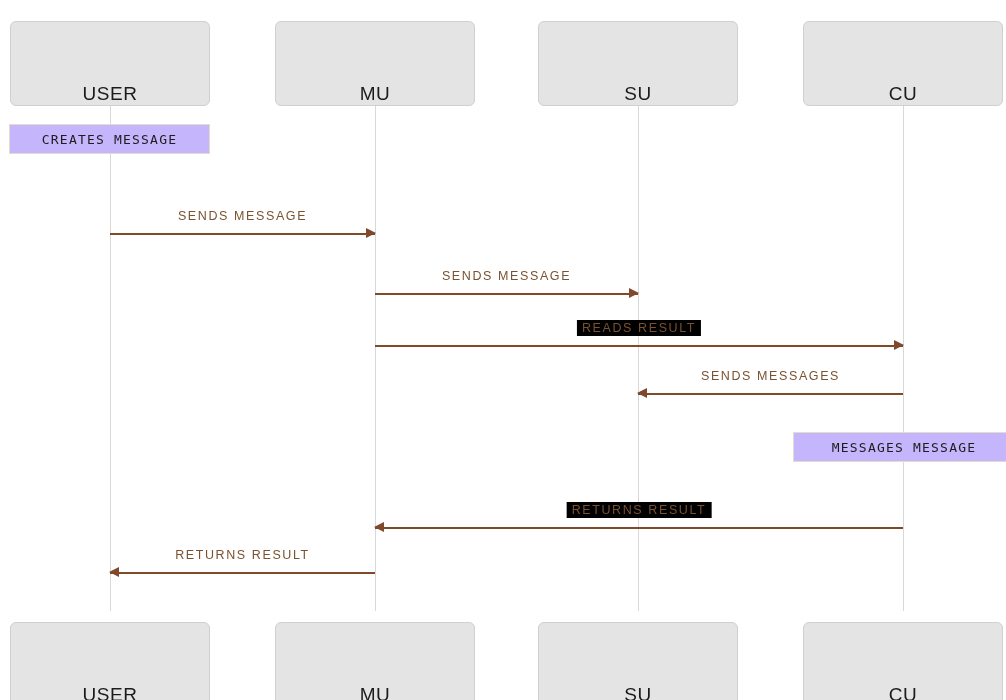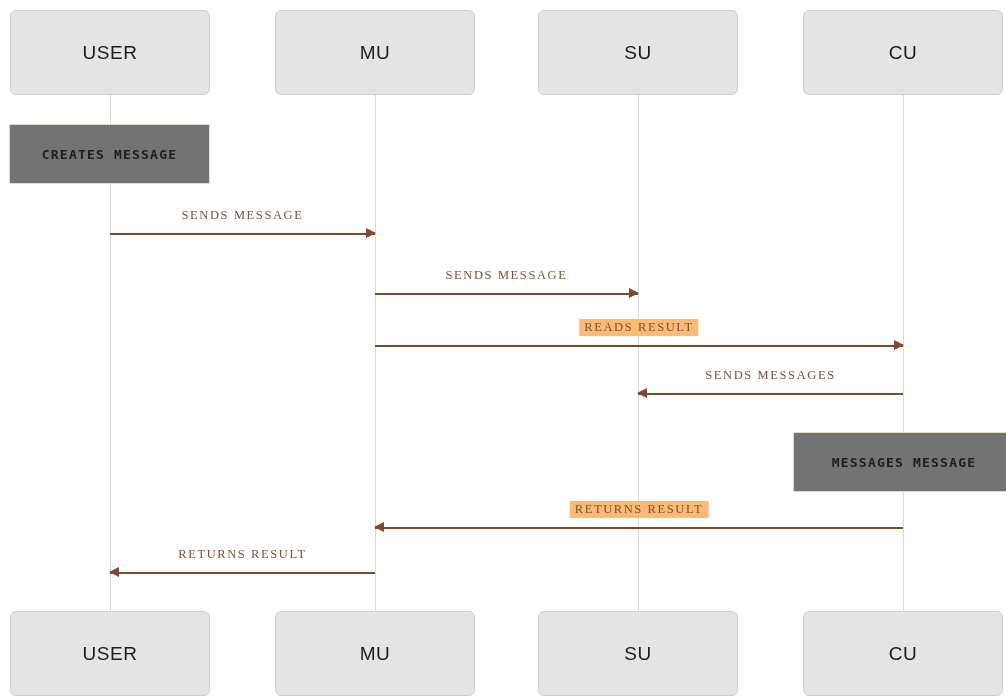--- a/index.html
+++ b/index.html
@@ -13,47 +13,46 @@
   #canvas{position:absolute;inset:0;width:1006px;height:700px;}
 
   
   .participant{
     position:absolute;
     width:200px;height:85px;
     background:#e4e4e4;
     border:1px solid #d0d0d0;
     border-radius:6px;
     box-sizing:border-box;
-    display:flex;align-items:center;justify-content:center;
+    display:flex;align-items:flex-end;justify-content:center;margin-top:11px;
   }
   .participant .plabel{
     font-family:"Liberation Sans", sans-serif;
     font-size:19px;
     letter-spacing:.5px;
     color:#1b1b1b;
     white-space:nowrap;
   }
 
   
   .lifeline{
     position:absolute;
     width:1px;
     background:#d8d8d8;
   }
 
   
   .note{
     position:absolute;
-    background:#737373;
+    background:#c4b5fd;
     border:1px solid #e6dcc9;
     box-sizing:border-box;
-    height:60px;
+    height:30px;
     display:flex;align-items:center;justify-content:center;
     z-index:4;
-    font-weight:bold;
   }
   .note .nlabel{
     font-family:"DejaVu Sans Mono", monospace;
     font-size:13px;
     letter-spacing:1.2px;
     color:#1d1d1d;
     white-space:nowrap;
   }
 
   
@@ -71,29 +70,29 @@
     border-bottom:5px solid transparent;
   }
   .msg.right .head{right:-1px;border-left:10px solid #80492c;}
   .msg.left  .head{left:-1px; border-right:10px solid #80492c;}
 
   .msg .mlabel{
     position:absolute;
     bottom:9px;
     left:50%;
     transform:translateX(-50%);
-    font-family:Liberation Serif, serif;
+    font-family:Liberation Sans, sans-serif;
     font-size:12.5px;
     letter-spacing:1.6px;
     color:#7a5230;
     white-space:nowrap;
     padding:1px 5px;
     margin-top:20px;
   }
-  .msg .mlabel.boxed{background:#fdba74;}
+  .msg .mlabel.boxed{background:#000000;}
 </style>
 </head>
 <body>
 
 <div id="canvas">
     <div class="lifeline" style="left: 110px; top: 95px; height: 516px;"></div>
     <div class="lifeline" style="left: 375px; top: 95px; height: 516px;"></div>
     <div class="lifeline" style="left: 638px; top: 95px; height: 516px;"></div>
     <div class="lifeline" style="left: 903px; top: 95px; height: 516px;"></div>
     <div class="participant" style="left: 10px; top: 10px; width: 200px;">

